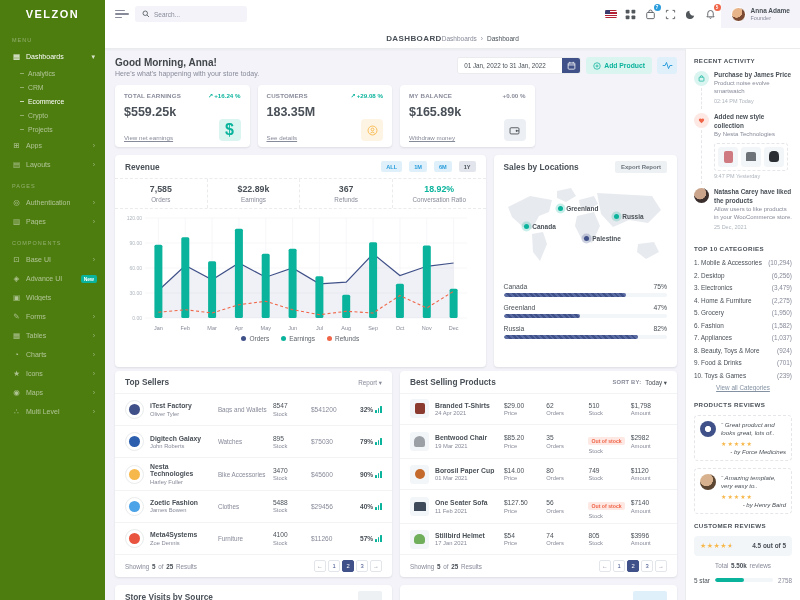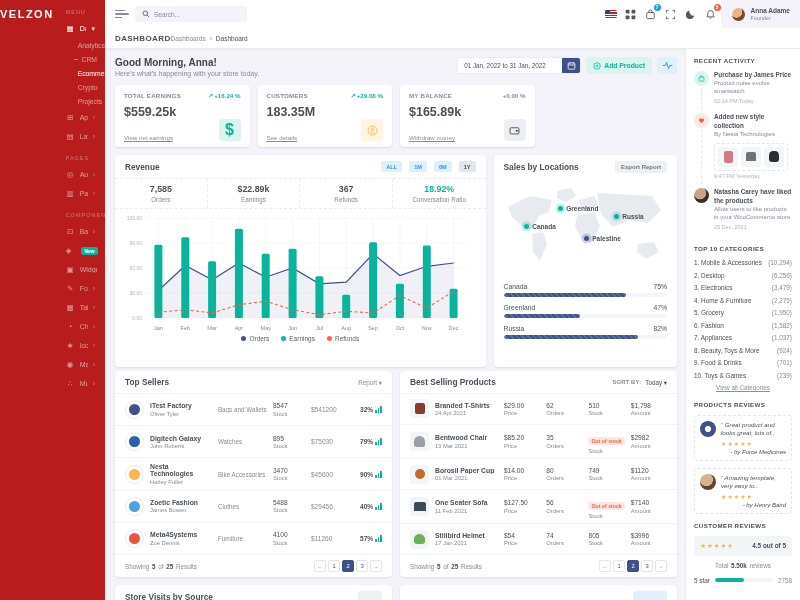--- a/index.html
+++ b/index.html
@@ -1,21 +1,21 @@
 <!DOCTYPE html>
 <html><head>
 <meta charset="utf-8">
 <style>
   *{box-sizing:border-box;margin:0;padding:0}
   html,body{width:800px;height:600px;overflow:hidden;background:#f3f3f9;
     font-family:"Liberation Sans","DejaVu Sans",sans-serif;color:#495057}
   .app{display:flex;width:800px;height:600px;overflow:hidden}
 
   
-  .sidebar{width:105px;min-width:105px;background:#b91c1c;color:rgba(255,255,255,.55);display:flex;flex-direction:row}
+  .sidebar{width:105px;min-width:105px;background:#4d7c0f;color:rgba(255,255,255,.55);display:flex;flex-direction:column}
   .logo{height:28px;display:flex;align-items:center;justify-content:center;color:#fff;font-weight:bold;font-size:11px;letter-spacing:1.5px}
   .nav{flex:1;overflow:hidden;padding-bottom:6px}
   .nav-section{font-size:5.5px;letter-spacing:1px;color:rgba(255,255,255,.38);margin:9px 0 4px 12px}
   .nav-item{display:flex;align-items:center;gap:5px;padding:5px 8px 5px 12px;font-size:7px;cursor:pointer}
   .nav-item.active{color:#fff}
   .ni-icon{width:9px;font-size:7.5px;text-align:center}
   .ni-label{flex:1;white-space:nowrap;overflow:hidden}
   .ni-arrow{font-size:7px;opacity:.8;padding-right:2px}
   .sub-item{display:flex;align-items:center;gap:4px;padding:3.5px 8px 3.5px 20px;font-size:6.8px;cursor:pointer}
   .sub-item.active{color:#fff}
@@ -36,21 +36,21 @@
   .tb-btn{width:20px;height:20px;display:flex;align-items:center;justify-content:center;position:relative;cursor:pointer;color:#52575c}
   .flag{width:12px;height:8px;border-radius:1.5px;overflow:hidden;position:relative;background:repeating-linear-gradient(180deg,#b22234 0 1.2px,#fff 1.2px 2.4px)}
   .flag i{position:absolute;left:0;top:0;width:5px;height:4px;background:#3c3b6e}
   .badge{position:absolute;top:0;right:0;min-width:7px;height:7px;border-radius:4px;color:#fff;font-size:4.5px;display:flex;align-items:center;justify-content:center;padding:0 1px;font-weight:bold}
   .badge.blue{background:#299cdb}.badge.red{background:#f06548}
   .user-chip{height:100%;background:#f3f3f9;display:flex;align-items:center;gap:5px;padding:0 10px;cursor:pointer}
   .avatar{width:15px;height:15px;border-radius:50%;background:radial-gradient(circle at 35% 30%,#e8b48a 0 45%,#7a4b32 48%);border:1px solid #fff}
   .uc-name{font-size:6.5px;font-weight:bold;color:#495057;line-height:1.2}
   .uc-role{font-size:5.5px;color:#878a99}
 
-  .crumbbar{height:21px;background:#fff;border-bottom:1px solid #e9ebec;display:flex;align-items:center;justify-content:flex-start;padding:0 10px;box-shadow:0 1px 2px rgba(56,65,74,.05)}
+  .crumbbar{height:21px;background:#fff;border-bottom:1px solid #e9ebec;display:flex;align-items:center;justify-content:center;padding:0 10px;box-shadow:0 1px 2px rgba(56,65,74,.05)}
   .page-title{font-size:8px;font-weight:bold;letter-spacing:.4px;color:#495057}
   .crumbs{font-size:6.5px;color:#878a99;display:flex;gap:4px;align-items:center}
   .crumbs .cur{color:#495057}
 
   .content-row{flex:1;display:flex;overflow:hidden;min-height:0}
   .content{flex:1;min-width:0;padding:6px 8px 0 10px;overflow:hidden}
 
   
   .greet-row{display:flex;justify-content:space-between;align-items:flex-start;margin:2px 0 8px}
   .greet h1{font-size:10px;font-weight:bold;color:#41464b}

